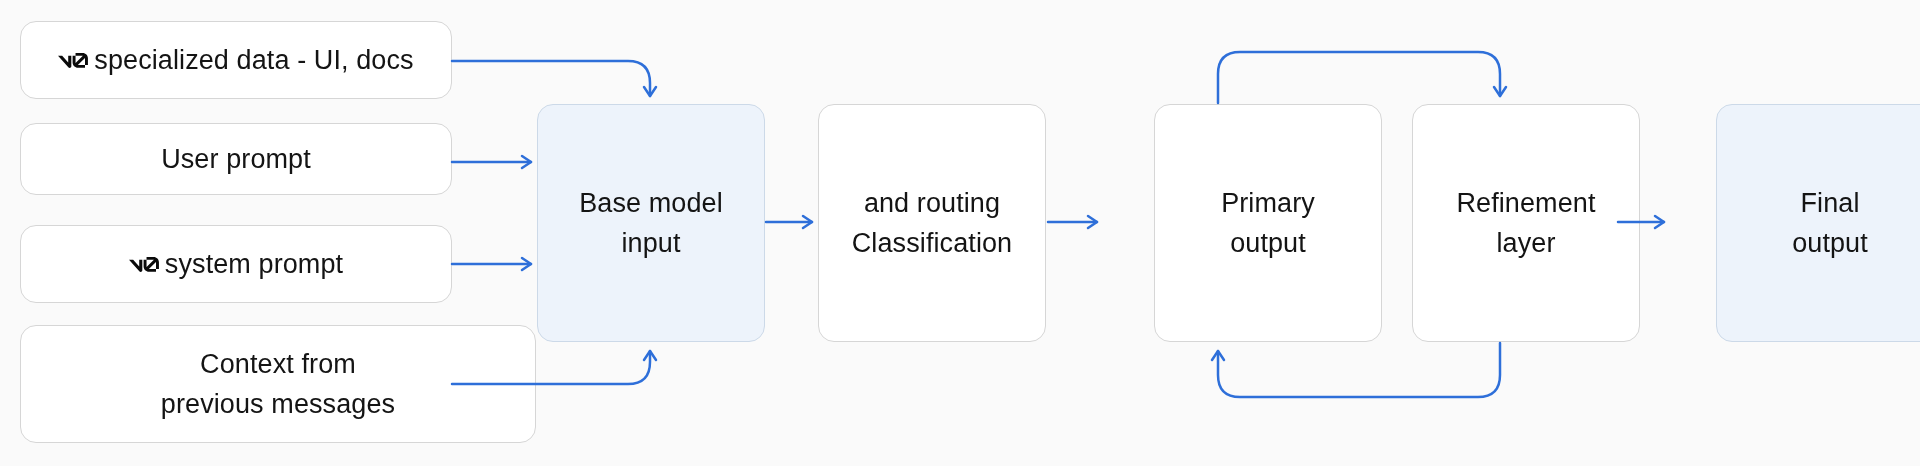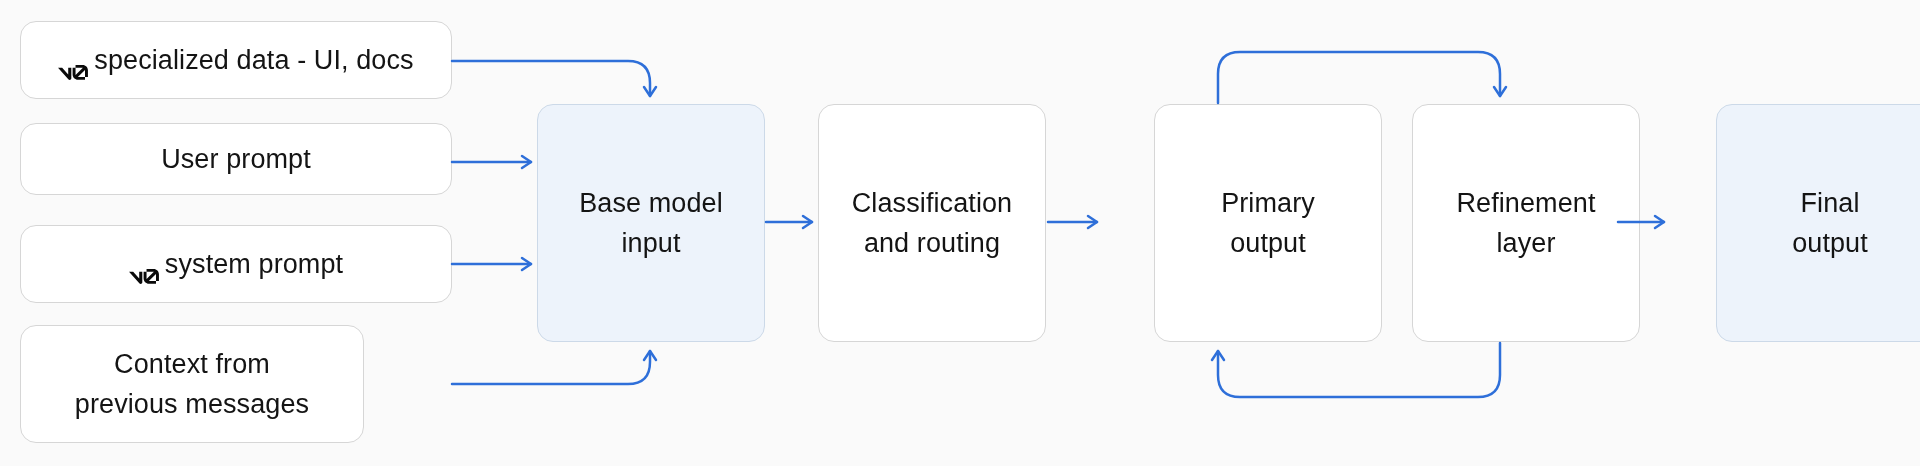--- a/index.html
+++ b/index.html
@@ -38,31 +38,31 @@
     font-size: 27px;
     line-height: 40px;
     letter-spacing: 0.1px;
   }
   .node.highlight {
     background: var(--highlight-fill);
     border-color: var(--highlight-border);
   }
   .input-row {
     display: flex;
-    align-items: flex-end;
+    align-items: center;
     justify-content: center;
     gap: 6px;
   }
   .v0-logo { display: inline-flex; align-items: center; }
   .v0-logo svg { width: 30px; height: 15px; fill: var(--logo-color); display: block; }
   
   .in-1 { left: 20px; top: 21px;  width: 432px; height: 78px; }
   .in-2 { left: 20px; top: 123px; width: 432px; height: 72px; }
   .in-3 { left: 20px; top: 225px; width: 432px; height: 78px; }
-  .in-4 { left: 20px; top: 325px; width: 344px; height: 118px; }
+  .in-4 { left: 20px; top: 325px; width: 516px; height: 118px; }
   
   .stage  { top: 104px; height: 238px; width: 228px; }
   .st-1 { left: 537px; }
   .st-2 { left: 818px; }
   .st-3 { left: 1154px; }
   .st-4 { left: 1412px; }
   .st-5 { left: 1670px; margin-left: 46px; }
   
   .arrows {
     position: absolute;
@@ -123,22 +123,22 @@
     <div>Context from</div>
     <div>previous messages</div>
   </div>
 
   <div class="node stage st-1 highlight">
     <div>Base model</div>
     <div>input</div>
   </div>
 
   <div class="node stage st-2">
+    <div>and routing</div>
     <div>Classification</div>
-    <div>and routing</div>
   </div>
 
   <div class="node stage st-3">
     <div>Primary</div>
     <div>output</div>
   </div>
 
   <div class="node stage st-4">
     <div>Refinement</div>
     <div>layer</div>

